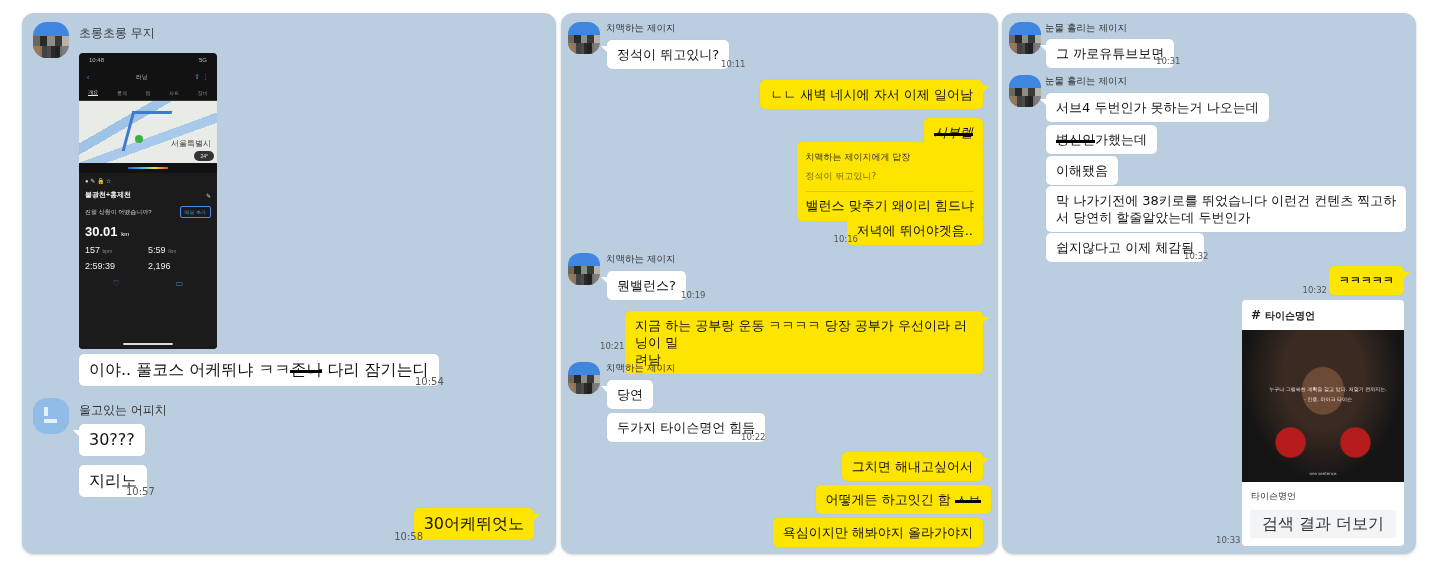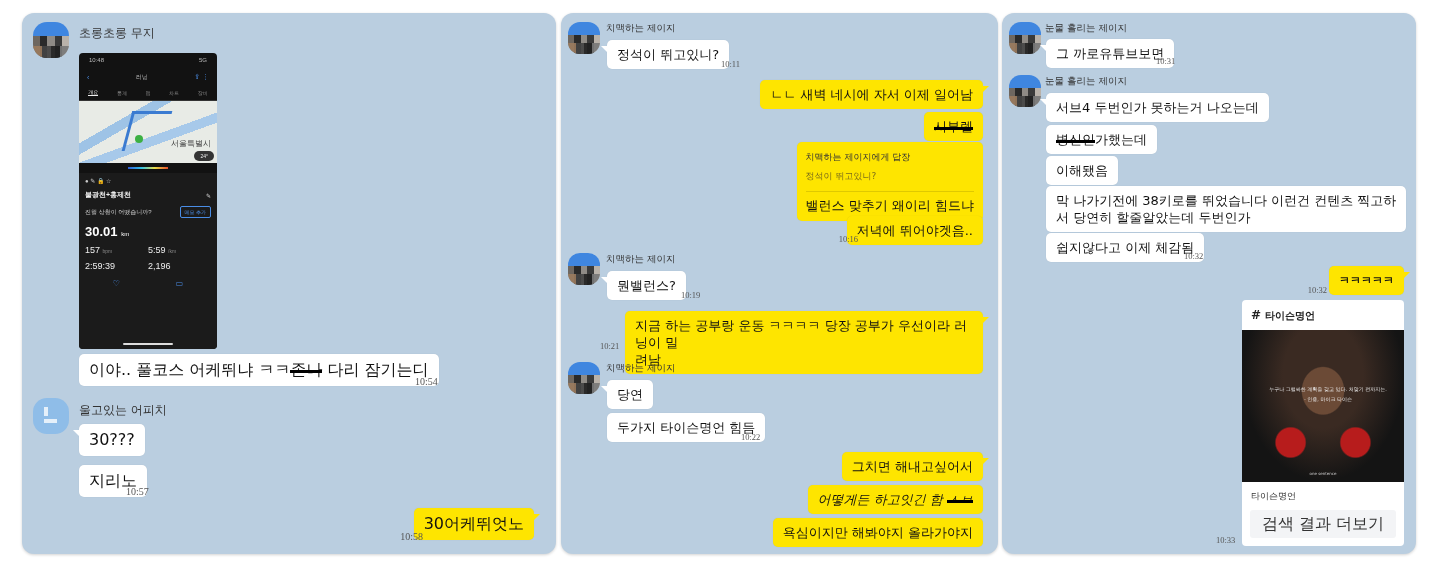--- a/index.html
+++ b/index.html
@@ -50,21 +50,21 @@
   .sm .bubble { font-size: 13px; line-height: 17px; padding: 6px 10px; }
   .bubble.me { background: #fee500; }
   .bubble.tail-l::before {
     content: ""; position: absolute; left: -6px; top: 6px;
     border-top: 0 solid transparent; border-bottom: 7px solid transparent; border-right: 7px solid #fff;
   }
   .bubble.tail-r::after {
     content: ""; position: absolute; right: -6px; top: 6px;
     border-bottom: 7px solid transparent; border-left: 7px solid #fee500;
   }
-  .time { position: absolute; font-size: 10px; color: #555; white-space: nowrap; font-family: Liberation Serif, serif; }
+  .time { position: absolute; font-size: 10px; color: #555; white-space: nowrap; }
   .sm .time { font-size: 8.5px; }
 
   .censor { position: relative; display: inline-block; }
   .censor::after {
     content: ""; position: absolute; left: 0; right: 0; top: 52%; height: 3px; background: #000;
   }
 
   
   .phone {
     position: absolute; left: 57px; top: 40px; width: 138px; height: 296px;
@@ -219,21 +219,21 @@
   <div class="avatar pix" style="left:7px;top:9px;"></div>
   <div class="name" style="left:45px;top:9px;">치맥하는 제이지</div>
   <div class="bubble tail-l" style="left:46px;top:27px;">
     <span>정석이 뛰고있니?</span>
   </div>
   <div class="time" style="left:160px;top:46px;">10:11</div>
 
   <div class="bubble me tail-r" style="right:15px;top:67px;">
     <span>ㄴㄴ 새벽 네시에 자서 이제 일어남</span>
   </div>
-  <div class="bubble me" style="right:15px;top:99px;">
+  <div class="bubble me" style="right:15px;top:105px;font-style:italic;">
     <span class="censor">시부렐</span>
   </div>
   <div class="bubble me" style="right:15px;top:129px;padding:7px 9px;">
     <div class="reply-head">치맥하는 제이지에게 답장</div>
     <div class="reply-quote">정석이 뛰고있니?</div>
     <div class="reply-sep"></div>
     <div>밸런스 맞추기 왜이리 힘드냐</div>
   </div>
   <div class="bubble me" style="right:15px;top:203px;">
     <span>저녁에 뛰어야겟음..</span>
@@ -259,21 +259,21 @@
     <span>당연</span>
   </div>
   <div class="bubble" style="left:46px;top:400px;">
     <span>두가지 타이슨명언 힘듬</span>
   </div>
   <div class="time" style="left:180px;top:419px;">10:22</div>
 
   <div class="bubble me tail-r" style="right:15px;top:439px;">
     <span>그치면 해내고싶어서</span>
   </div>
-  <div class="bubble me" style="right:15px;top:472px;font-style:italic;">
+  <div class="bubble me" style="right:7px;top:472px;">
     <span>어떻게든 하고잇긴 함 </span><span class="censor">ㅅㅂ</span>
   </div>
   <div class="bubble me" style="right:15px;top:505px;">
     <span>욕심이지만 해봐야지 올라가야지</span>
   </div>
 </div>
 
 <div class="panel sm" id="p3">
   <div class="avatar pix" style="left:7px;top:9px;"></div>
   <div class="name" style="left:43px;top:9px;">눈물 흘리는 제이지</div>

